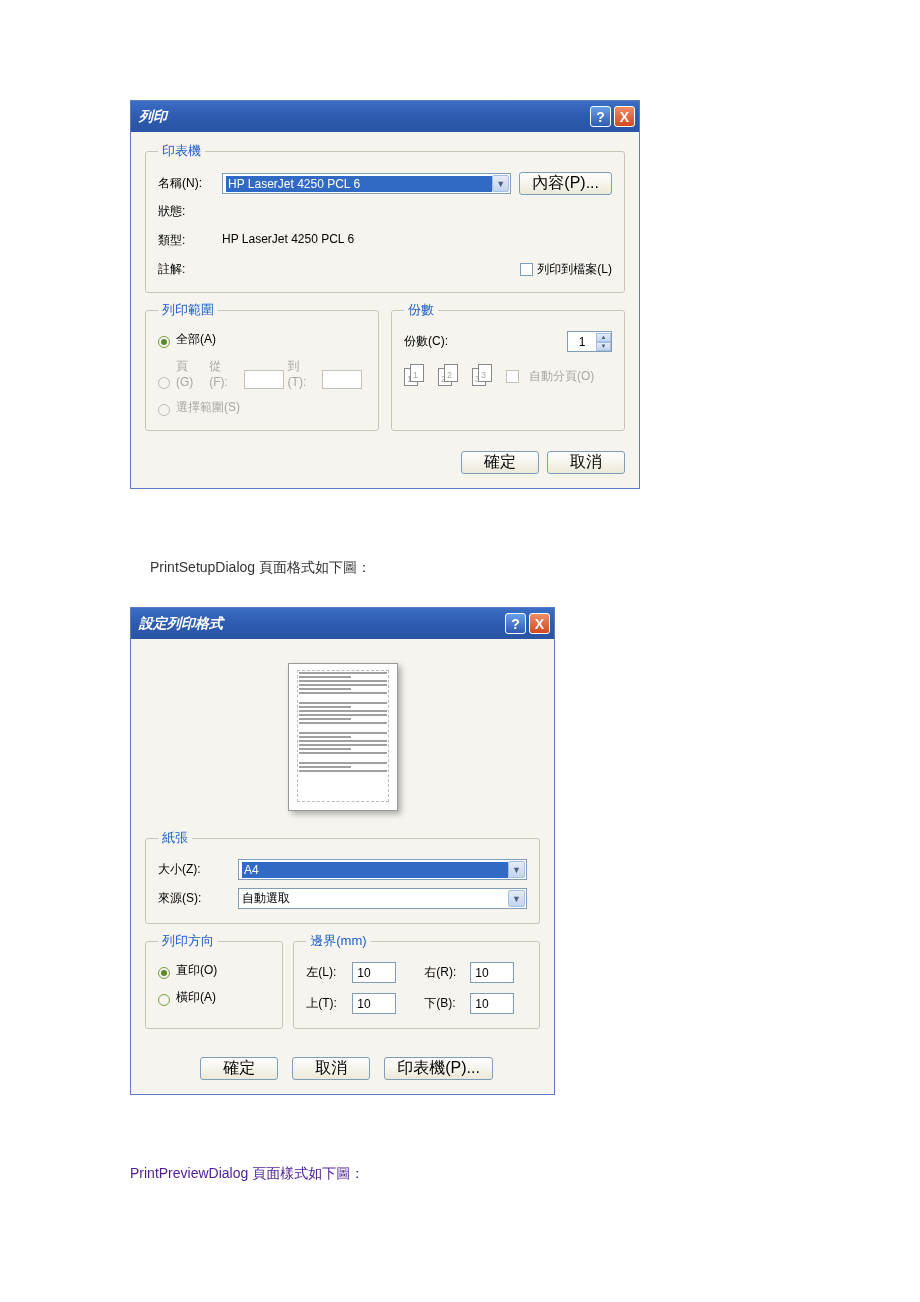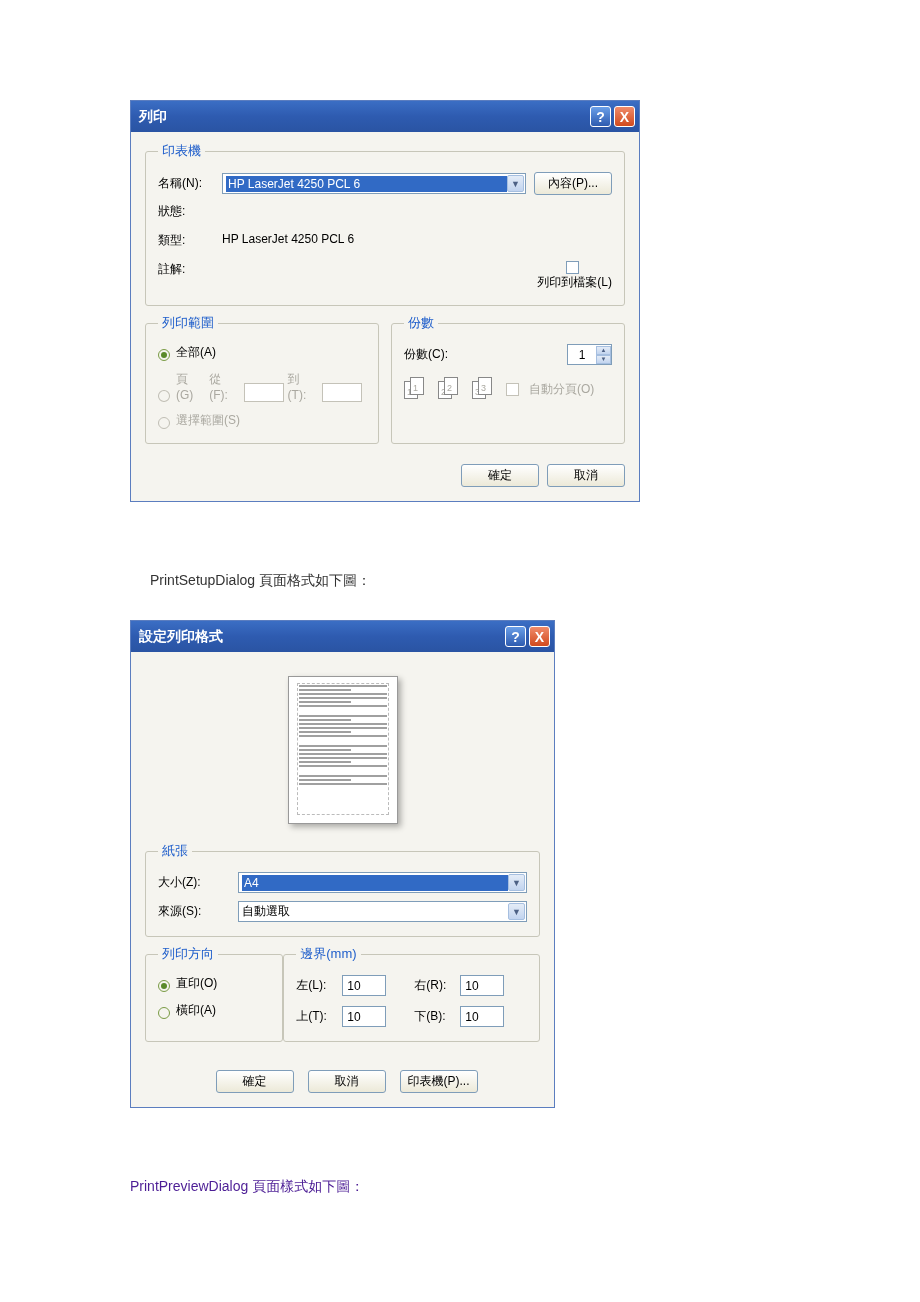--- a/index.html
+++ b/index.html
@@ -19,21 +19,21 @@
     .titlebar {
       background: linear-gradient(to bottom, #3b6ec4 0%, #2e5bb0 50%, #2a54a3 100%);
       color: #fff;
       font-weight: bold;
       font-size: 14px;
       padding: 5px 4px 5px 8px;
       display: flex;
       align-items: center;
       justify-content: space-between;
     }
-    .titlebar-title { flex: 1; }
+    .titlebar-title { flex: 1; font-style: italic; }
     .titlebar-btns { display: flex; gap: 3px; }
     .titlebar-btn {
       width: 21px;
       height: 21px;
       border: 1px solid #fff;
       background: linear-gradient(to bottom, #f08b6a, #d14a1e);
       border-radius: 3px;
       display: flex;
       align-items: center;
       justify-content: center;
@@ -89,30 +89,30 @@
     }
     .btn {
       min-width: 78px;
       height: 23px;
       border: 1px solid #7f9db9;
       background: linear-gradient(to bottom, #ffffff, #ece9d8);
       border-radius: 3px;
       display: inline-flex;
       align-items: center;
       justify-content: center;
-      font-size: 12px;
+      font-size: 16px;
       margin-left: 8px;
-      padding: 0 0;
+      padding: 0 12px;
     }
     .info-grid { display: flex; flex-direction: column; gap: 12px; margin-top: 6px;}
     .info-row { display: flex; }
     .info-row .lab { width: 64px; }
     .info-row .val { flex: 1; }
     .checkbox-row {
-      display: flex; align-items: center; margin-left: auto; flex-direction: column;
+      display: flex; align-items: center; margin-left: auto;
     }
     .cb {
       width: 13px; height: 13px; border: 1px solid #7f9db9; background:#fff; margin-right: 4px;
     }
     .two-col { display: flex; gap: 12px; }
     .two-col > fieldset { flex: 1; }
     .radio {
       display:flex; align-items:flex-end; margin-bottom:10px;
     }
     .radio:last-child { margin-bottom: 0; }
@@ -178,21 +178,21 @@
       font-size: 14px;
       color:#333;
       margin: 0 0 30px 20px;
     }
     .caption2 {
       font-family: "Microsoft JhengHei", sans-serif;
       font-size: 14px;
       color:#4c1d95;
       margin: 0 0 0 0;
     }
-    .orientation-margins { display:flex; }
+    .orientation-margins { display:flex; gap:10px; }
     .orientation-margins fieldset:first-child { flex: 0 0 35%; }
     .orientation-margins fieldset:last-child { flex: 1; }
   </style>
 </head>
 <body>
 
 <div class="dialog" style="width:510px;">
   <div class="titlebar">
     <span class="titlebar-title">列印</span>
     <div class="titlebar-btns">

